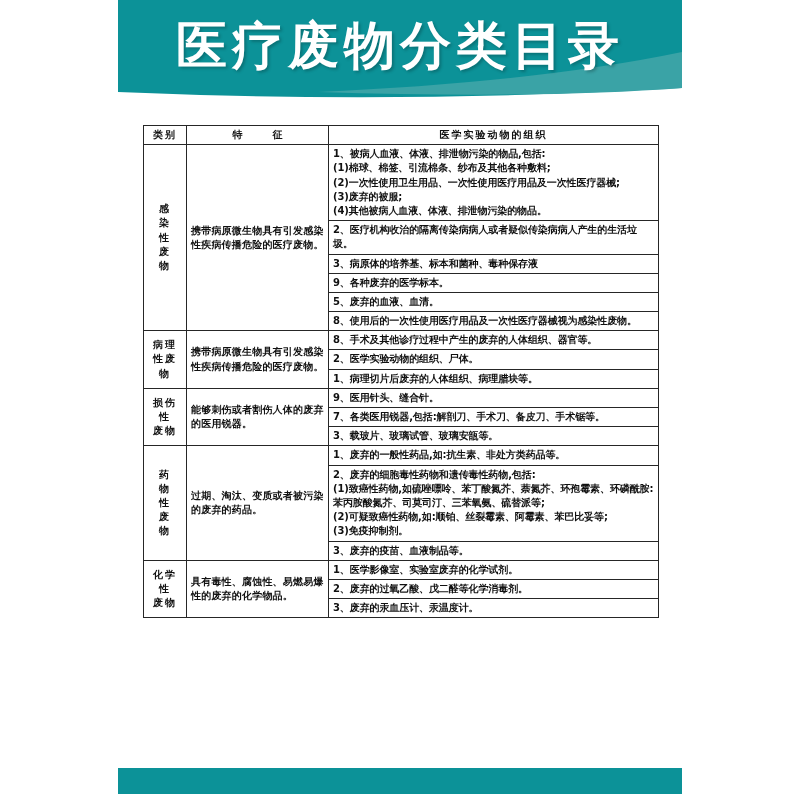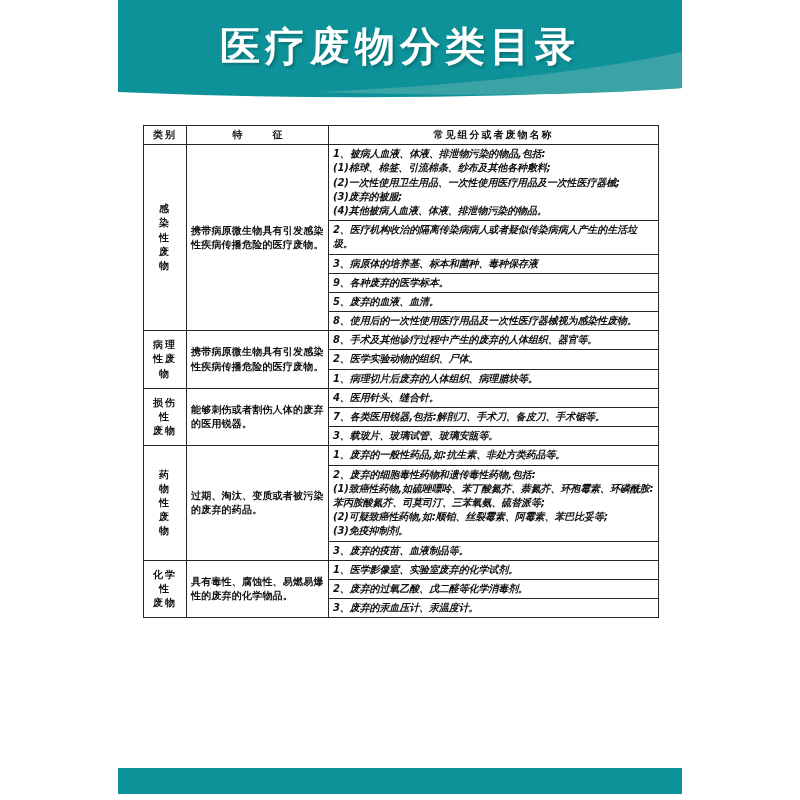--- a/index.html
+++ b/index.html
@@ -30,21 +30,21 @@
   .banner-title {
     position: absolute;
     left: 0;
     top: 0;
     width: 564px;
     height: 92px;
     display: flex;
     align-items: center;
     justify-content: center;
     color: #ffffff;
-    font-size: 40px;
+    font-size: 51px;
     font-weight: bold;
     letter-spacing: 5px;
     text-shadow: 2px 2px 3px rgba(0,0,0,0.22);
     pointer-events: none;
   }
 
   
   .table-wrap {
     position: absolute;
     left: 143px;
@@ -94,21 +94,20 @@
     line-height: 1.55;
     letter-spacing: 0.2px;
     padding: 4px 5px;
     white-space: pre-line;
   }
   td.items {
     text-align: left;
     padding: 3px 3px 3px 5px;
     white-space: pre-line;
     letter-spacing: -0.1px;
-    font-style: italic;
   }
 
   
   .footer-bar {
     position: absolute;
     left: 118px;
     top: 768px;
     width: 564px;
     height: 26px;
     background: #0c9298;
@@ -129,21 +128,21 @@
   <table class="catalog">
     <colgroup>
       <col class="col-cat">
         <col class="col-feat">
         <col class="col-items">
     </colgroup>
     <thead>
       <tr>
         <th class="hdr-cat">类别</th>
         <th class="hdr-feat">特　征</th>
-        <th class="hdr-items">常见组分或者废物名称</th>
+        <th class="hdr-items">医学实验动物的组织</th>
       </tr>
     </thead>
     <tbody>
 
       <tr>
         <td class="cat" rowspan="6">感
 染
 性
 废
 物</td>
@@ -182,21 +181,21 @@
       </tr>
       <tr>
         <td class="items">1、病理切片后废弃的人体组织、病理腊块等。</td>
       </tr>
 
       <tr>
         <td class="cat" rowspan="3">损伤
 性
 废物</td>
         <td class="feat" rowspan="3">能够刺伤或者割伤人体的废弃的医用锐器。</td>
-        <td class="items">4、医用针头、缝合针。</td>
+        <td class="items">9、医用针头、缝合针。</td>
       </tr>
       <tr>
         <td class="items">7、各类医用锐器,包括:解剖刀、手术刀、备皮刀、手术锯等。</td>
       </tr>
       <tr>
         <td class="items">3、载玻片、玻璃试管、玻璃安瓿等。</td>
       </tr>
 
       <tr>
         <td class="cat" rowspan="3">药

